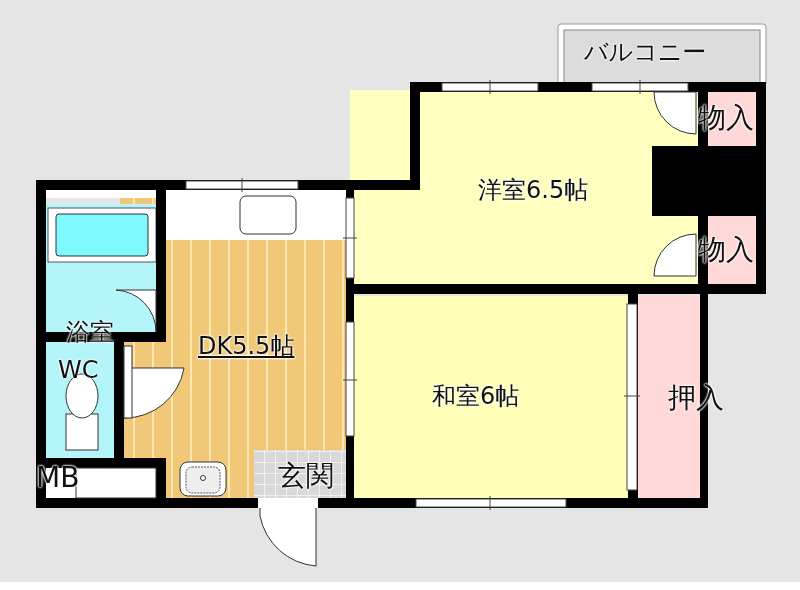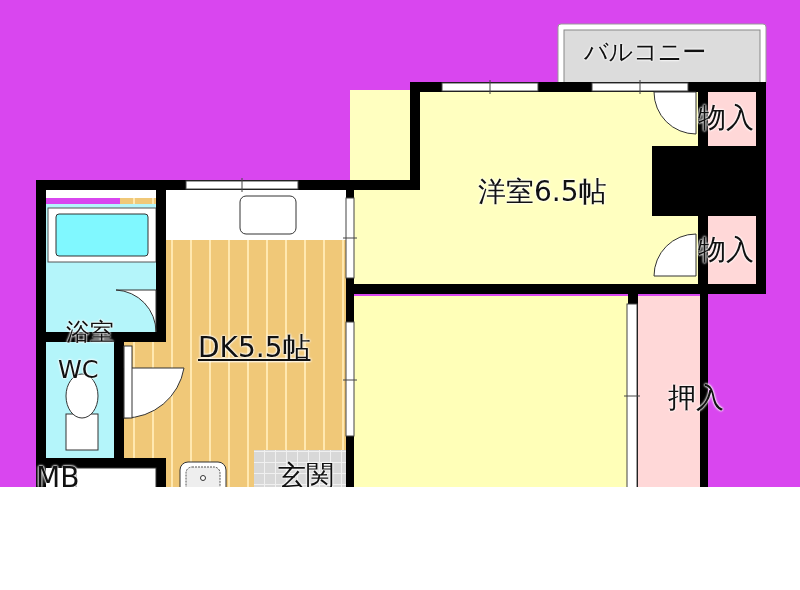--- a/index.html
+++ b/index.html
@@ -1,19 +1,19 @@
 <!DOCTYPE html>
 <html><head>
 <meta charset="utf-8">
 <style>
   html, body { margin: 0; padding: 0; background: #ffffff; }
-  #stage { position: relative; width: 800px; height: 487px; overflow: hidden; background: #d946ef; font-family: "DejaVu Sans", sans-serif; }
+  #stage { position: relative; width: 800px; height: 582px; overflow: hidden; background: #e5e5e5; font-family: "DejaVu Sans", sans-serif; }
   svg { position: absolute; left: 0; top: 0; }
   .lbl { position: absolute; color: #111; white-space: nowrap; line-height: 1; text-shadow: 0 0 2px #fff, 0 0 2px #fff, 0 0 3px #fff; }
-  .big { font-size: 28px; }
+  .big { font-size: 24px; }
   .mid { font-size: 24px; }
   .sm { font-size: 28px; }
 </style>
 </head>
 <body>
 
 <div id="stage">
   <svg width="800" height="590" viewBox="0 0 800 590">
     <defs>
       <pattern id="dkStripes" x="0" y="0" width="19" height="10" patternUnits="userSpaceOnUse">
@@ -114,19 +114,20 @@
       <rect x="180" y="462" width="46" height="34" rx="8" fill="#ffffff" stroke="#333" stroke-width="1"></rect>
       <rect x="186" y="467" width="34" height="26" rx="6" fill="#eeeeee" stroke="#555" stroke-dasharray="2,1"></rect>
       <circle cx="203" cy="478" r="2.5" fill="#ffffff" stroke="#333"></circle>
     </g>
   </svg>
 
   <div class="lbl mid" style="left:584px;top:40px;">バルコニー</div>
   <div class="lbl big" style="left:478px;top:178px;">洋室6.5帖</div>
   <div class="lbl sm" style="left:698px;top:104px;">物入</div>
   <div class="lbl sm" style="left:698px;top:236px;">物入</div>
+  <div class="lbl big" style="left:432px;top:384px;">和室6帖</div>
   <div class="lbl sm" style="left:668px;top:384px;">押入</div>
   <div class="lbl big" style="left:198px;top:334px;text-decoration:underline;">DK5.5帖</div>
   <div class="lbl mid" style="left:66px;top:280px;margin-top:40px;">浴室</div>
   <div class="lbl mid" style="left:58px;top:358px;">WC</div>
   <div class="lbl sm" style="left:266px;top:462px;padding-left:12px;">玄関</div>
   <div class="lbl sm" style="left:36px;top:464px;">MB</div>
 </div>
 
 </body></html>

